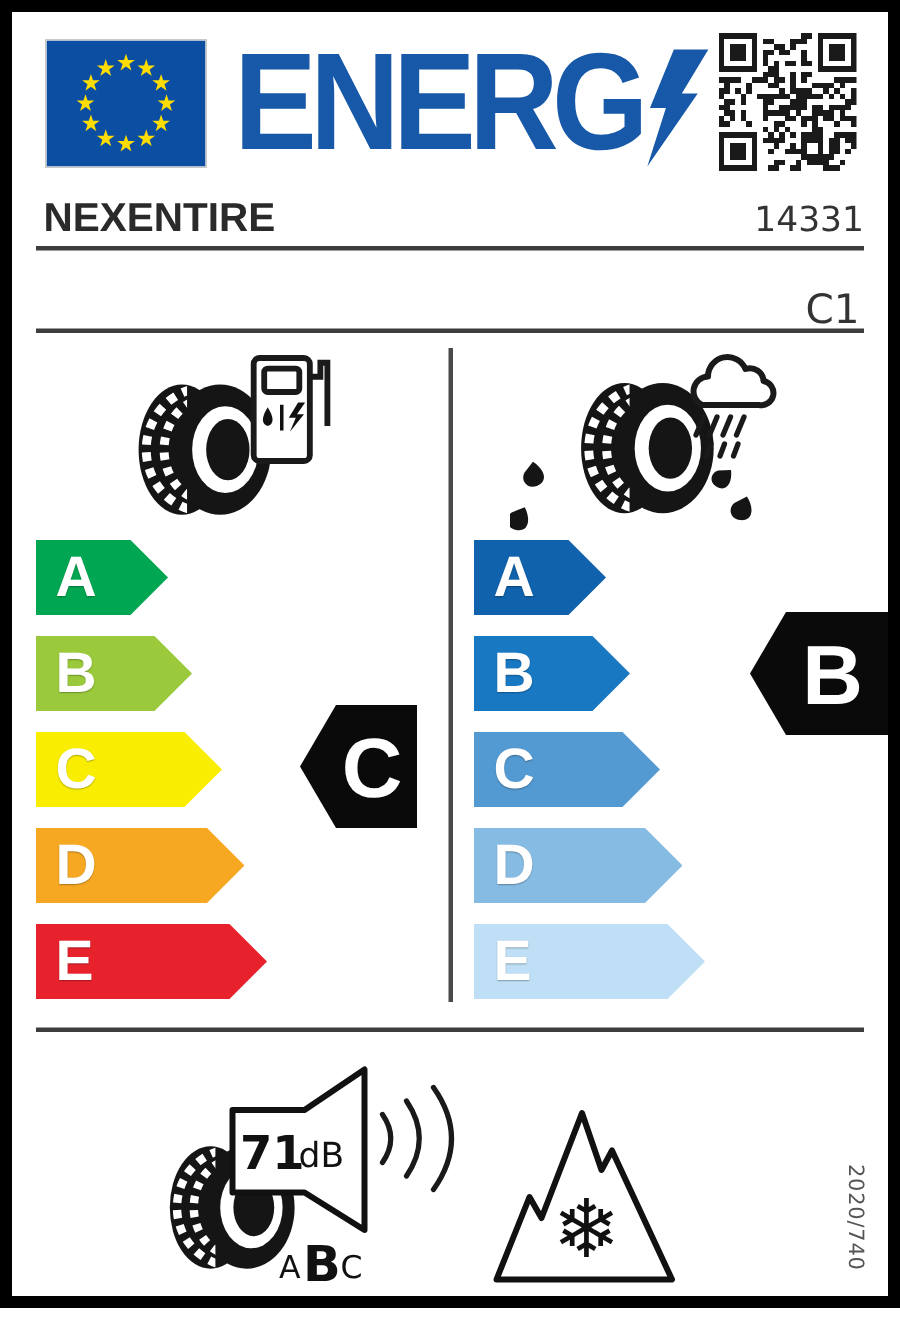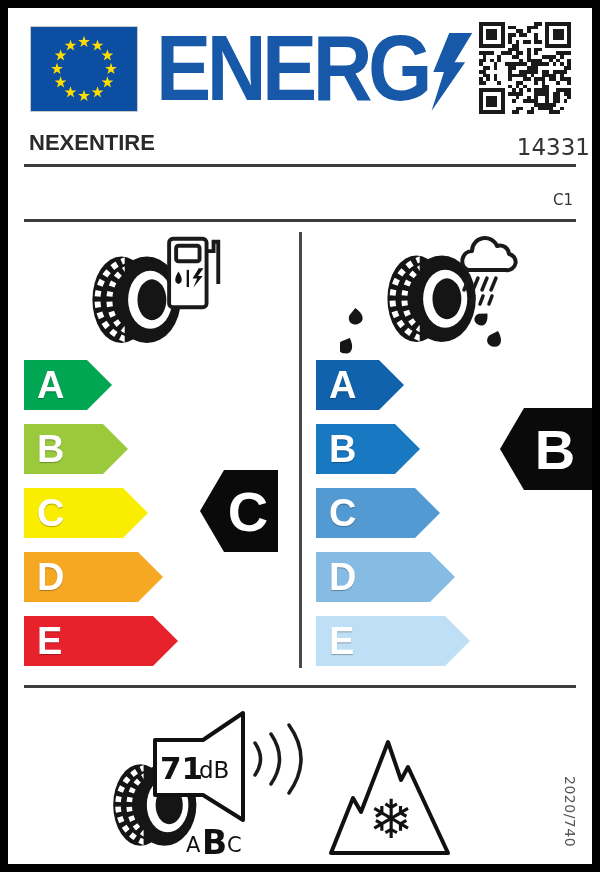--- a/index.html
+++ b/index.html
@@ -14,28 +14,28 @@
   .energ{
     position:absolute;left:156px;top:20px;height:96px;line-height:96px;
     font-family:"Liberation Sans",sans-serif;font-weight:800;font-size:92px;
     letter-spacing:-5px;color:#1758a8;transform:scaleX(.9);transform-origin:left top;
     white-space:nowrap;
   }
   .bolt{position:absolute;left:428px;top:30px;width:46px;height:84px;}
   .qr{position:absolute;left:479px;top:22px;width:92px;height:92px;shape-rendering:crispEdges;}
 
   
-  .brand{position:absolute;left:29px;top:130px;font-family:"Liberation Sans",sans-serif;font-weight:700;font-size:22px;color:#2a2a2a;text-align:center;}
-  .model{position:absolute;right:10px;top:134px;font-size:23px;color:#333;}
+  .brand{position:absolute;left:29px;top:130px;font-family:"Liberation Sans",sans-serif;font-weight:700;font-size:27px;color:#2a2a2a;text-align:center;}
+  .model{position:absolute;right:24px;top:134px;font-size:23px;color:#333;}
   .rule{position:absolute;left:24px;width:552px;height:3px;background:#3d3d3d;}
   .rule1{top:164px;}
   .rule2{top:219px;}
   .rule3{top:685px;}
   .size{position:absolute;left:28px;top:180px;font-size:29px;color:#222;}
-  .tclass{position:absolute;right:27px;top:191px;font-size:15px;color:#333;}
+  .tclass{position:absolute;right:27px;top:191px;font-size:27px;color:#333;}
 
   
   .vdivider{position:absolute;left:299px;top:232px;width:3px;height:436px;background:#4a4a4a;}
   .icon-group{position:absolute;}
   .fuel-icons{left:72px;top:232px;}
   .wet-icons{left:340px;top:228px;}
 
   .scale{position:absolute;top:360px;display:flex;flex-direction:column;gap:14px;}
   .scale.fuel{left:24px;}
   .scale.wet{left:316px;}

